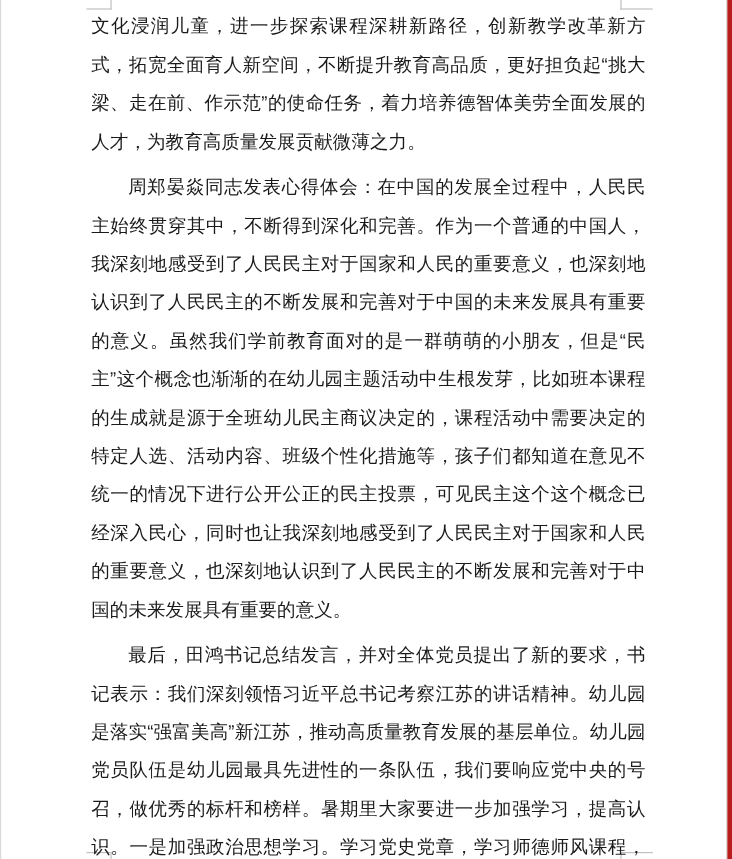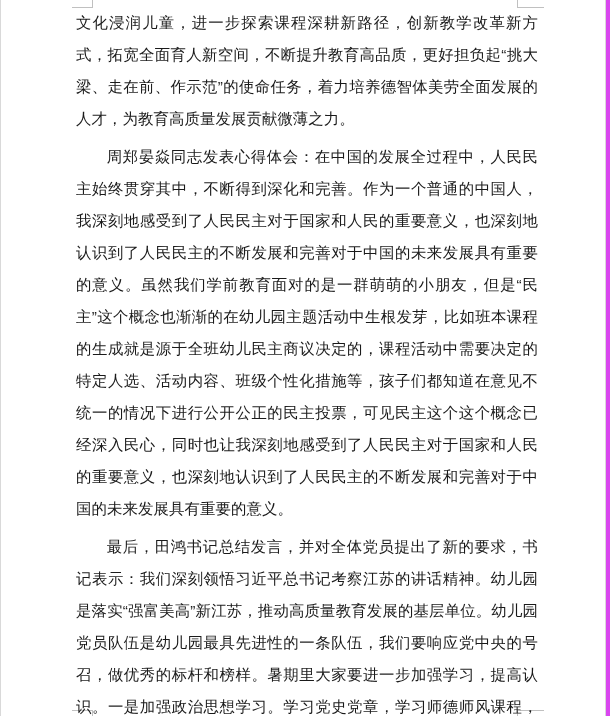--- a/index.html
+++ b/index.html
@@ -8,21 +8,21 @@
     width: 610px;
     height: 716px;
     overflow: hidden;
     background: #ffffff;
     font-family: "Liberation Sans", sans-serif;
   }
   .viewport {
     position: relative;
     width: 610px;
     height: 716px;
-    background: #d946ef;
+    background: #b91c1c;
   }
   .page {
     position: absolute;
     left: 0;
     top: 0;
     width: 606px;
     height: 716px;
     box-sizing: border-box;
     background: #ffffff;
     border-left: 1px solid #d9d9d9;

